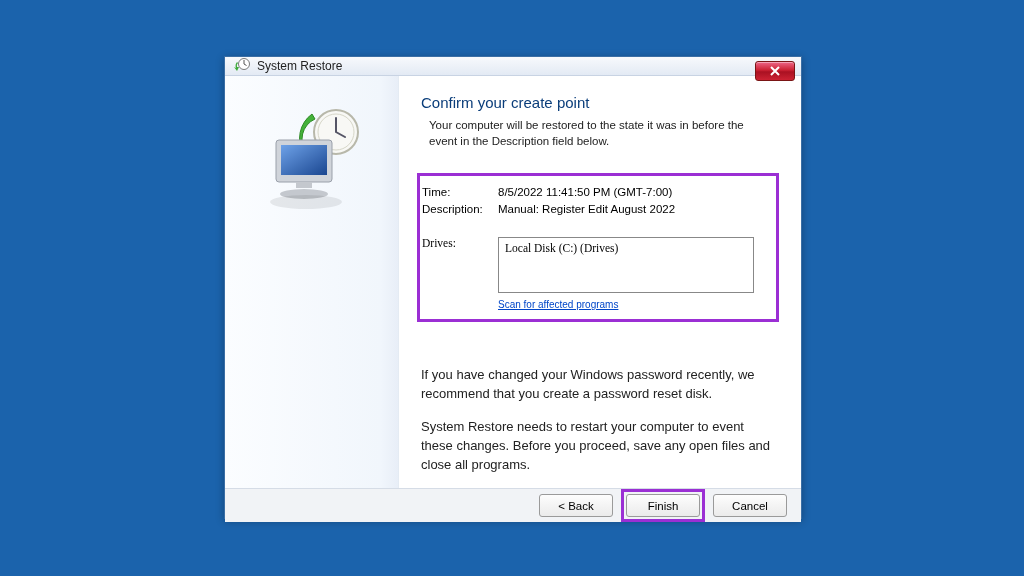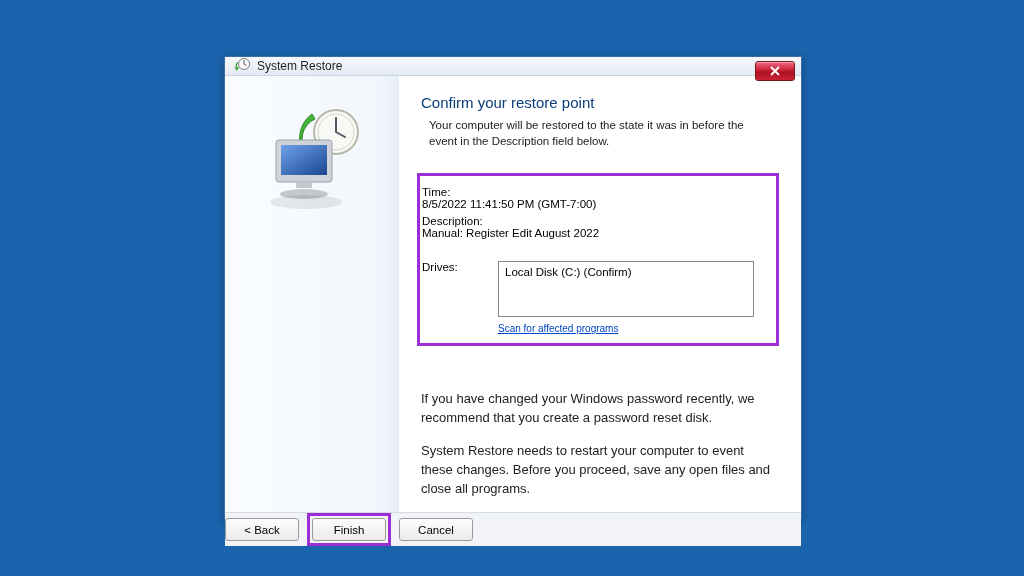--- a/index.html
+++ b/index.html
@@ -70,25 +70,25 @@
     padding-left: 8px; margin-bottom: 24px;
     max-width: 350px;
   }
   .highlight-box {
     border: 3px solid #9b2fd4;
     padding: 10px 10px 8px 2px;
     margin-left: -4px;
     margin-bottom: 44px;
   }
   .info-row {
-    display: flex; font-size: 11.5px; margin-bottom: 5px; flex-direction: column;
+    display: flex; font-size: 11.5px; margin-bottom: 5px;
   }
   .info-label { width: 76px; color: #000; }
   .info-value { color: #000; }
-  .drives-row { display: flex; font-size: 11.5px; margin-top: 22px; }
+  .drives-row { display: flex; font-size: 11.5px; margin-top: 22px; font-family: Liberation Serif, serif; }
   .drives-box {
     border: 1px solid #888;
     width: 256px; height: 56px;
     padding: 4px 6px;
     font-size: 11.5px;
     background: #fff;
   }
   .scan-link {
     display: inline-block;
     margin-top: 6px; margin-left: 76px;
@@ -96,21 +96,21 @@
     font-size: 10px; cursor: pointer;
   }
   .note {
     font-size: 13px; color: #222; line-height: 1.45;
     max-width: 360px; margin-bottom: 14px;
   }
   .footer {
     height: 44px;
     border-top: 1px solid #d5dce6;
     background: #f1f3f6;
-    display: flex; align-items: center; 
+    display: flex; align-items: center; justify-content: flex-end;
     padding-right: 14px; gap: 8px;
   }
   .btn {
     min-width: 74px; height: 23px;
     background: linear-gradient(#fdfdfd, #ebebeb);
     border: 1px solid #9a9a9a;
     border-radius: 3px;
     font-size: 11.5px;
     padding: 0 12px;
     cursor: pointer;
@@ -165,36 +165,36 @@
             </linearGradient>
           </defs>
           <rect x="44" y="78" width="16" height="6" fill="#c4c8ce"></rect>
           <ellipse cx="52" cy="90" rx="24" ry="5" fill="#c4c8ce"></ellipse>
           <ellipse cx="54" cy="98" rx="36" ry="7" fill="#000" opacity="0.08"></ellipse>
         </svg>
       </div>
     </div>
 
     <div class="main">
-      <div class="heading">Confirm your restore point</div>
+      <div class="heading">Confirm your create point</div>
       <div class="subtext">Your computer will be restored to the state it was in before the event in the Description field below.</div>
 
       <div class="highlight-box">
         <div class="info-row">
           <div class="info-label">Time:</div>
           <div class="info-value">8/5/2022 11:41:50 PM (GMT-7:00)</div>
         </div>
         <div class="info-row">
           <div class="info-label">Description:</div>
           <div class="info-value">Manual: Register Edit August 2022</div>
         </div>
         <div class="drives-row">
           <div class="info-label">Drives:</div>
           <div class="drives-box">
-            <span>Local Disk (C:) (Confirm)</span>
+            <span>Local Disk (C:) (Drives)</span>
           </div>
         </div>
         <a class="scan-link">Scan for affected programs</a>
       </div>
 
       <div class="note">If you have changed your Windows password recently, we recommend that you create a password reset disk.</div>
       <div class="note">System Restore needs to restart your computer to event these changes. Before you proceed, save any open files and close all programs.</div>
     </div>
   </div>
 

